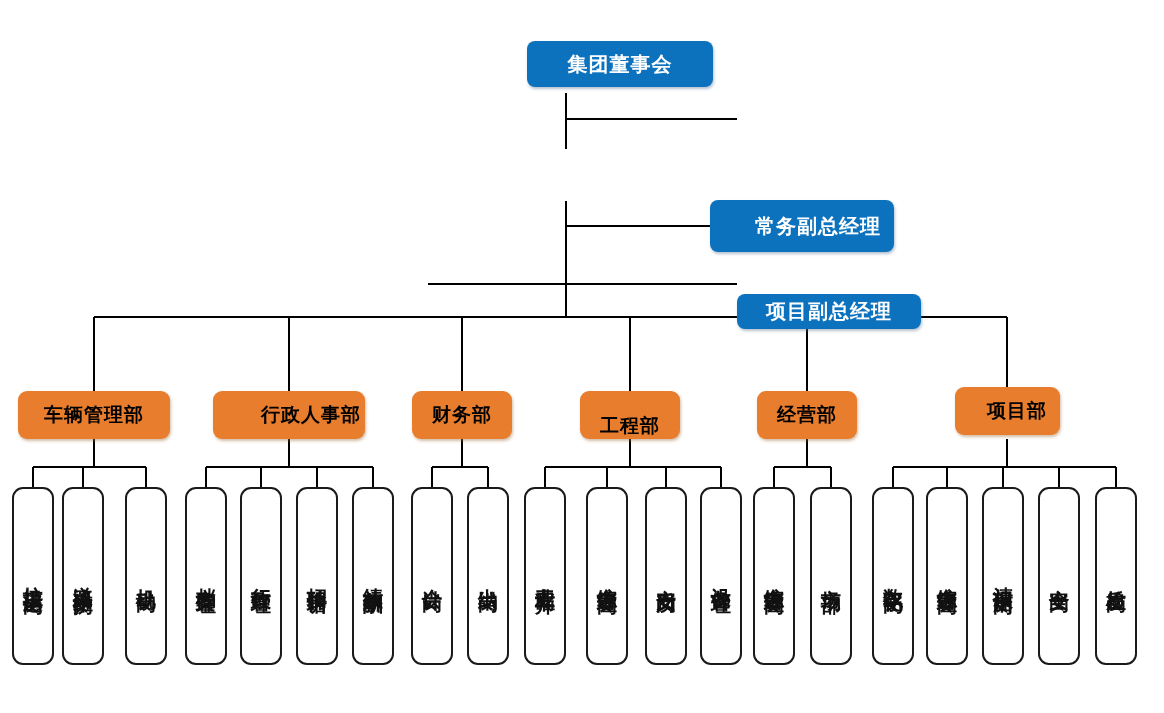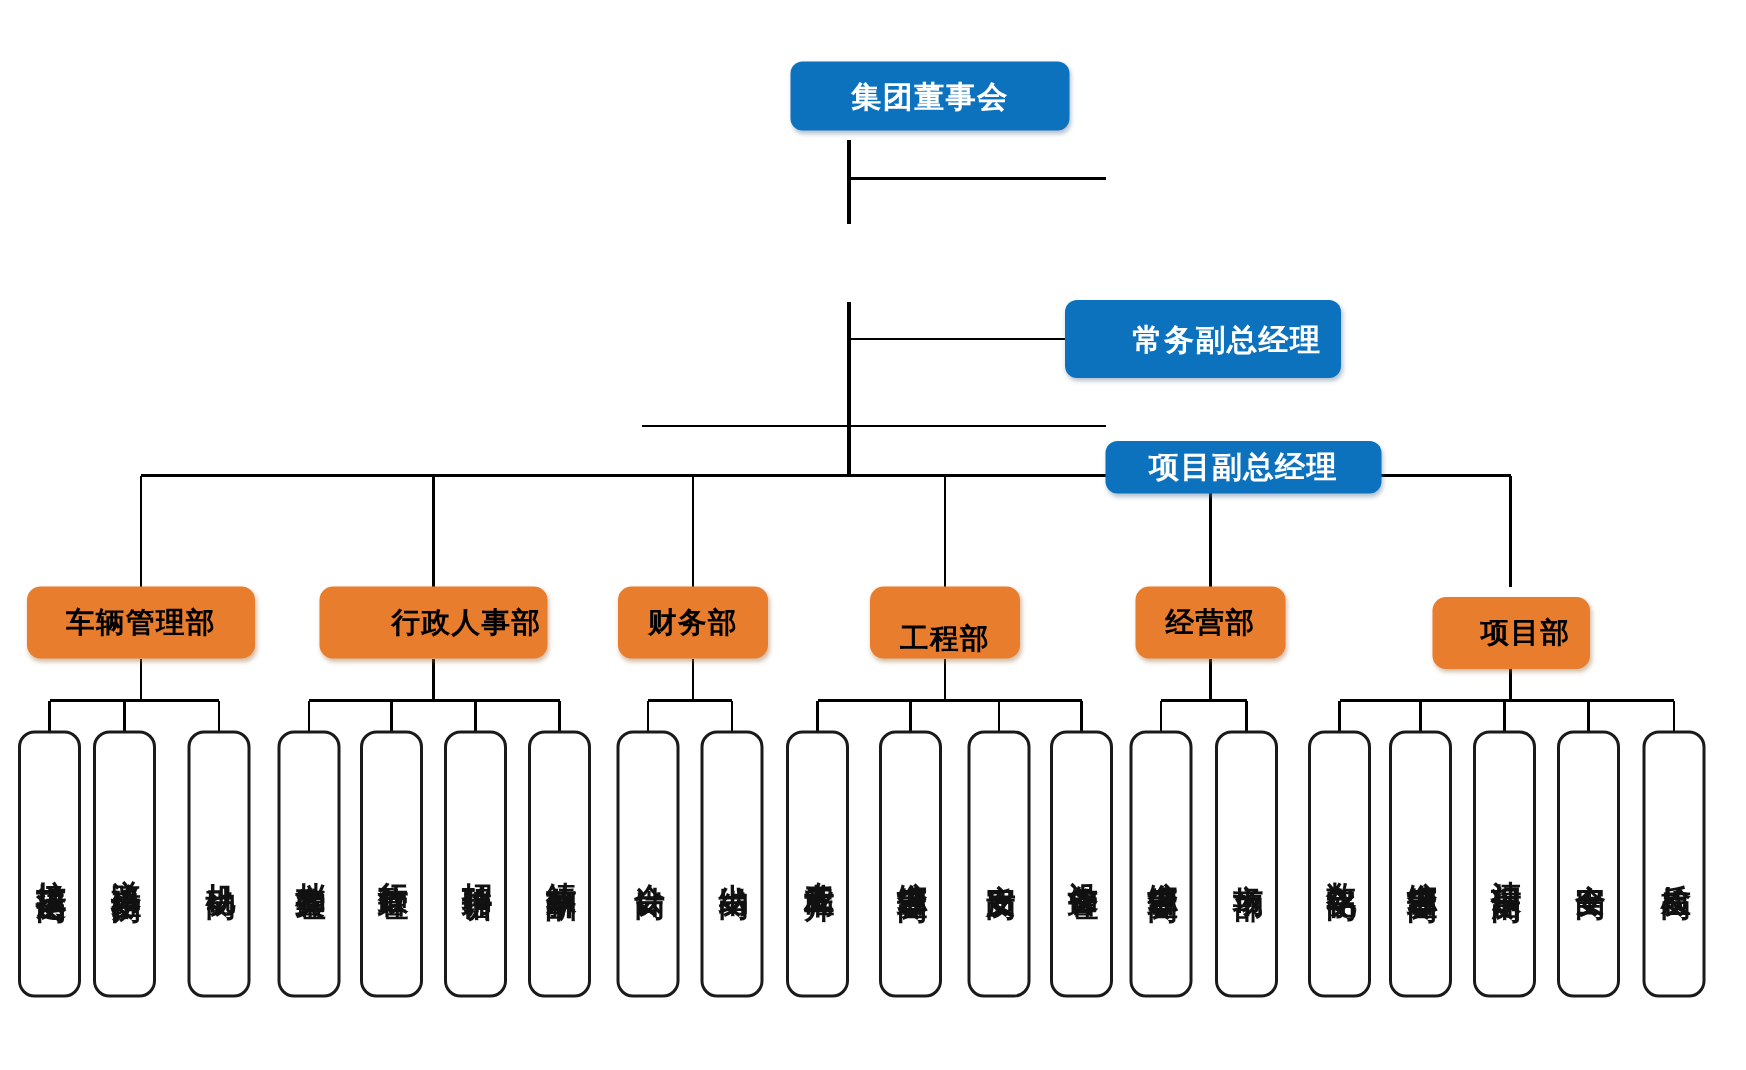--- a/index.html
+++ b/index.html
@@ -150,21 +150,21 @@
       </div>
       <div class="node orange" style="left: 757px; top: 391px; width: 100px; height: 48px;">
         <span>经营部</span>
       </div>
       <div class="node leaf" style="left: 753px; top: 487px; width: 42px; height: 178px;">
         <span class="leaf-text">综合管理岗</span>
       </div>
       <div class="node leaf" style="left: 810px; top: 487px; width: 42px; height: 178px;">
         <span class="leaf-text">市场部</span>
       </div>
-      <div class="node orange" style="left: 955px; top: 398px; width: 105px; height: 48px; padding-left: 19px;">
+      <div class="node orange" style="left: 955px; top: 387px; width: 105px; height: 48px; padding-left: 19px;">
         <span>项目部</span>
       </div>
       <div class="node leaf" style="left: 872px; top: 487px; width: 42px; height: 178px;">
         <span class="leaf-text">数字化岗</span>
       </div>
       <div class="node leaf" style="left: 926px; top: 487px; width: 42px; height: 178px;">
         <span class="leaf-text">综合管理岗</span>
       </div>
       <div class="node leaf" style="left: 982px; top: 487px; width: 42px; height: 178px;">
         <span class="leaf-text">清扫保洁岗</span>

